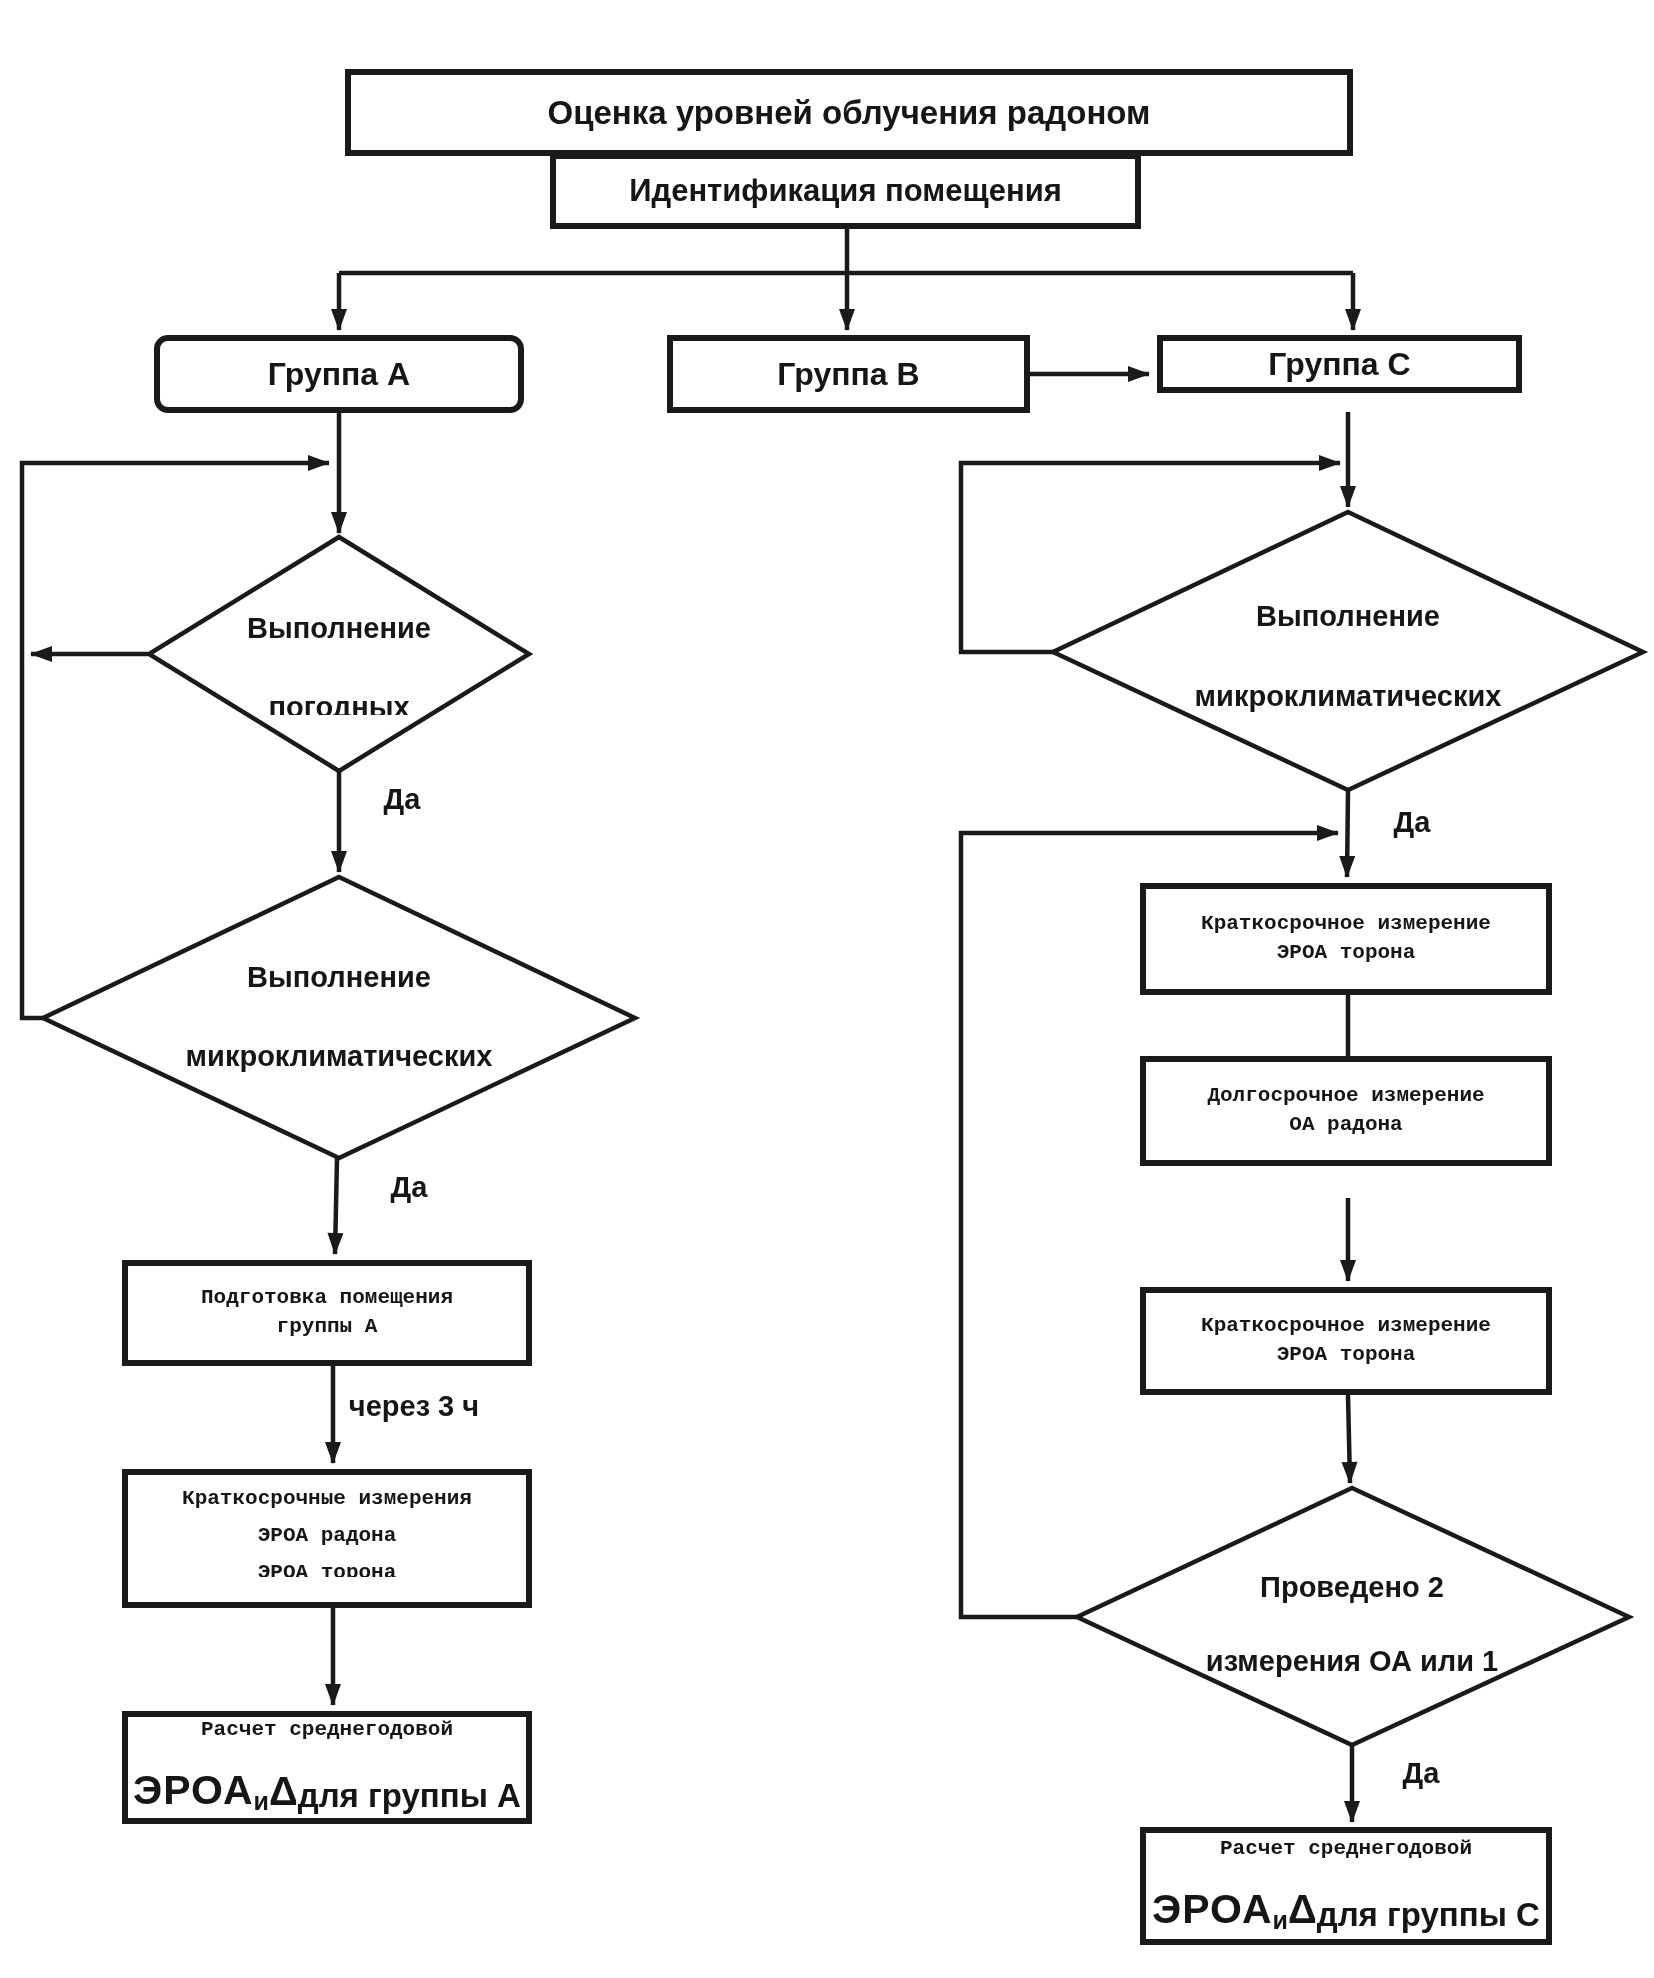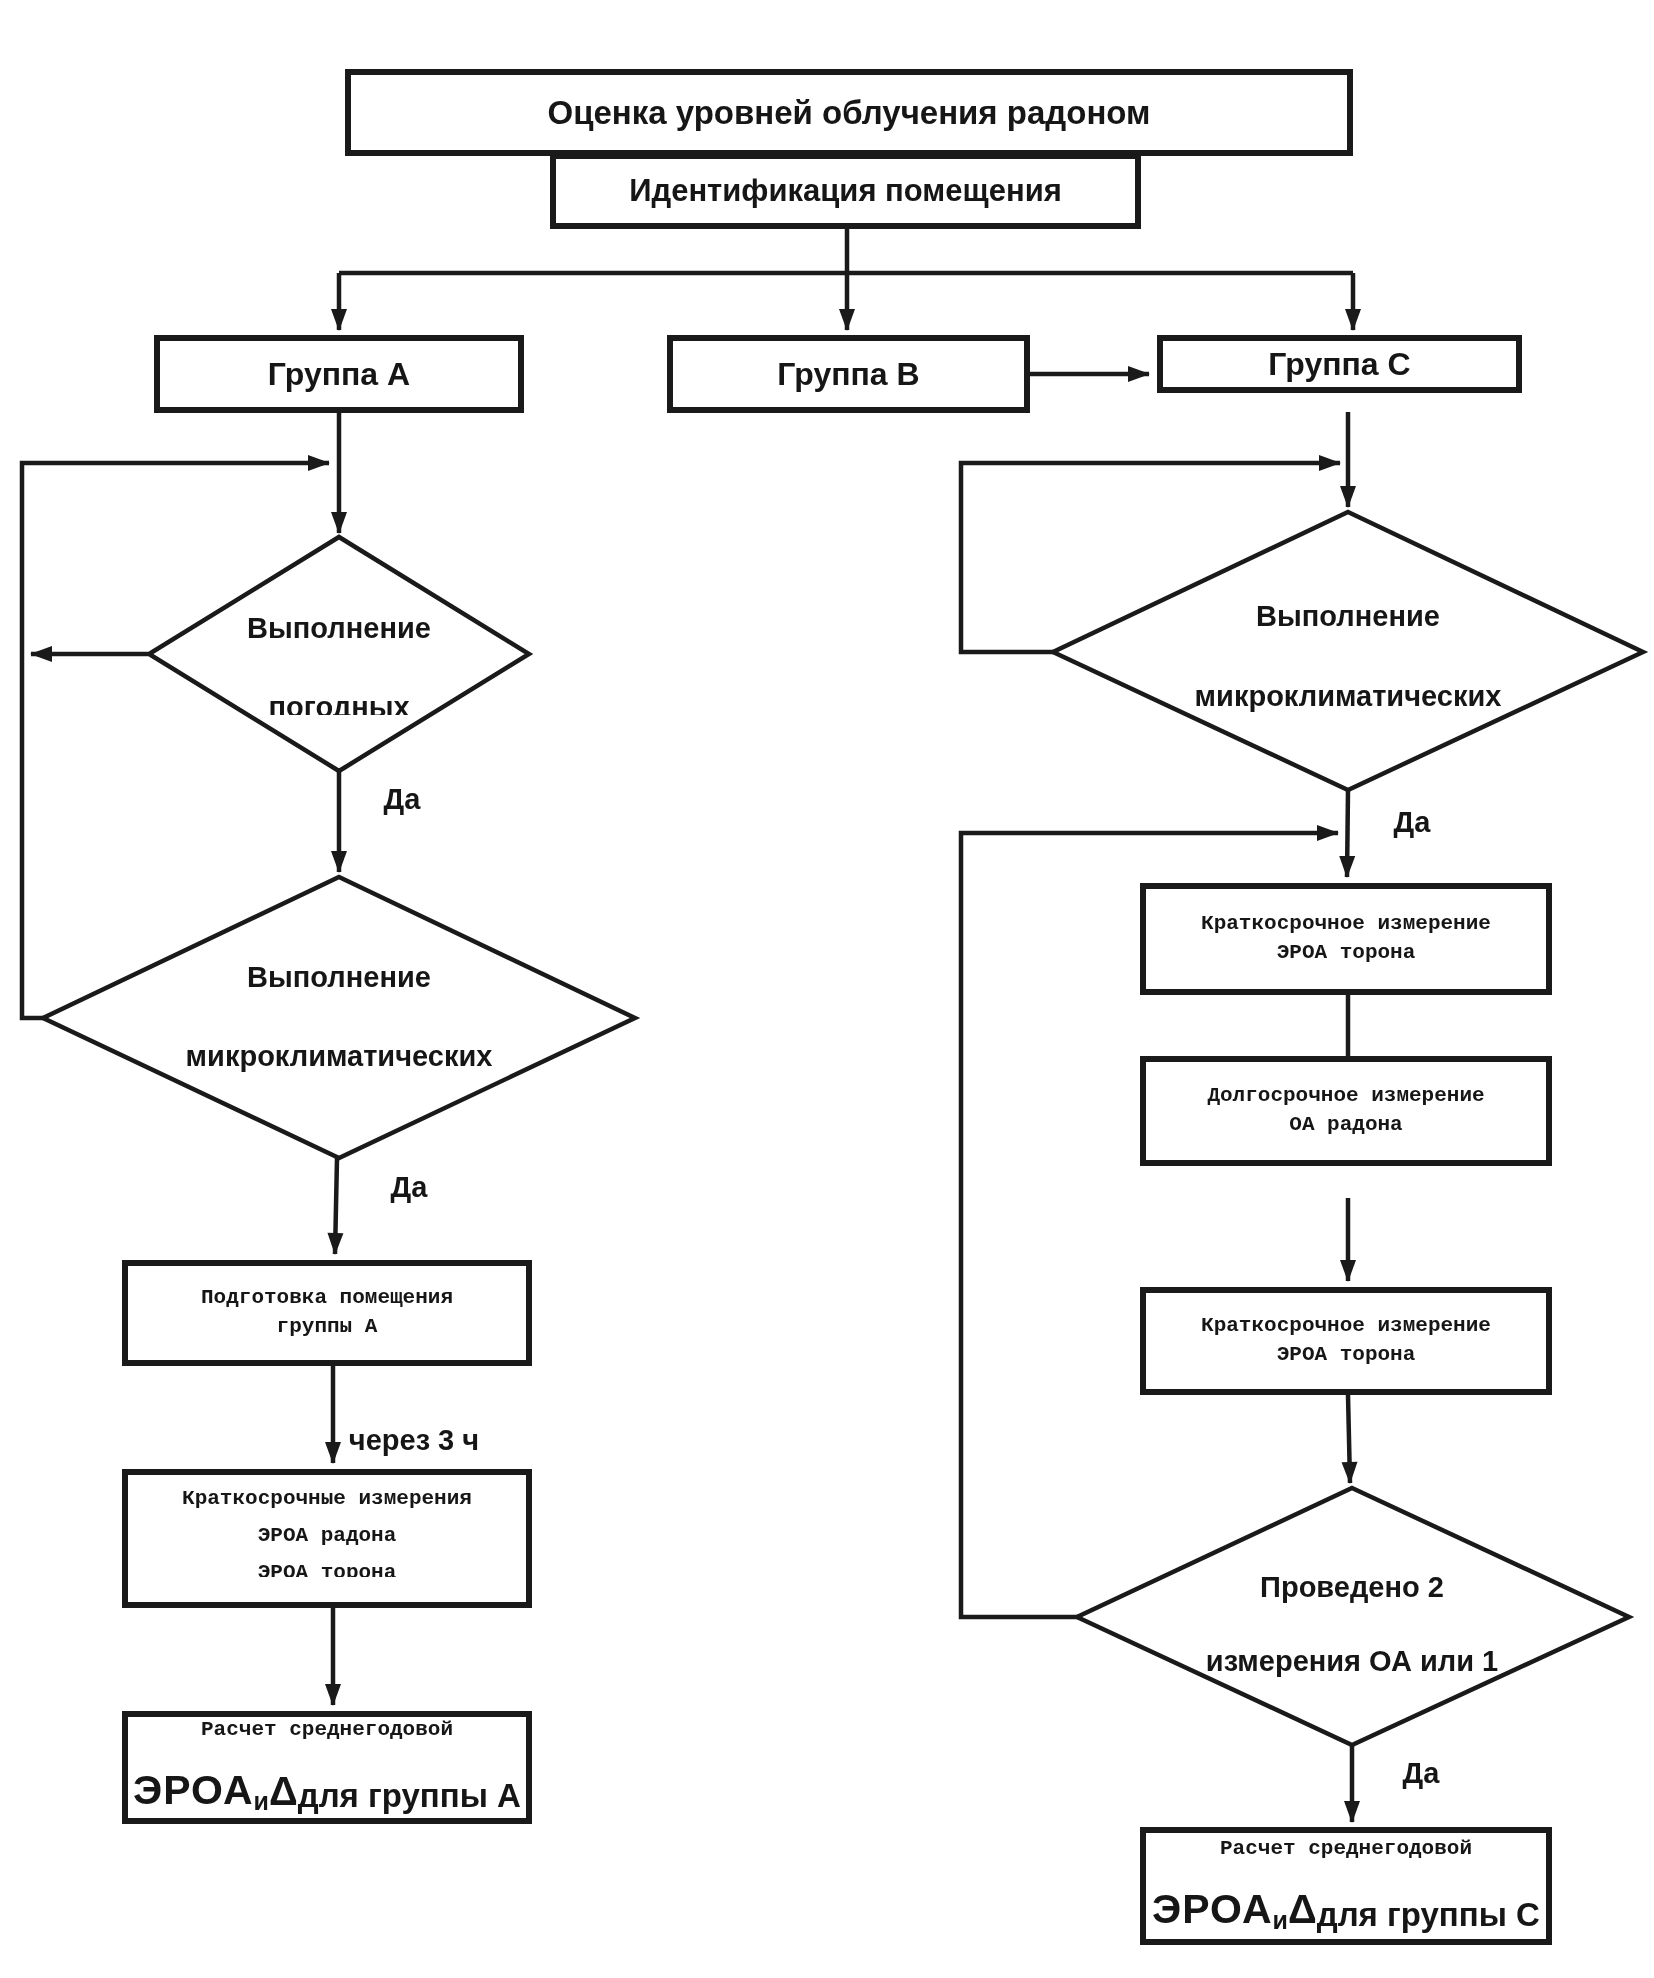--- a/index.html
+++ b/index.html
@@ -85,21 +85,21 @@
   </svg>
 
   <div class="box f33" style="left:345px;top:21px;width:1008px;height:87px;">
     <span>Оценка уровней облучения радоном</span>
   </div>
 
   <div class="box f31" style="left:550px;top:153px;width:591px;height:76px;">
     <span>Идентификация помещения</span>
   </div>
 
-  <div class="box f32" style="left:154px;top:335px;width:370px;height:78px;">
+  <div class="box f32" style="left:154px;top:335px;width:370px;height:78px;border-radius:14px;">
     <span>Группа А</span>
   </div>
   <div class="box f32" style="left:659px;top:335px;width:363px;height:78px;margin-left:8px;">
     <span>Группа В</span>
   </div>
   <div class="box f32" style="left:1157px;top:335px;width:365px;height:58px;">
     <span>Группа С</span>
   </div>
 
   <div class="box f29" style="left:122px;top:1260px;width:410px;height:106px;">
@@ -157,15 +157,15 @@
   <div class="dtxt" style="left:1348px;top:600px;">Выполнение</div>
   <div class="dtxt" style="left:1348px;top:680px;">микроклиматических</div>
 
   <div class="dtxt" style="left:1352px;top:1571px;">Проведено 2</div>
   <div class="dtxt" style="left:1352px;top:1645px;">измерения ОА или  1</div>
 
   <div class="lbl" style="left:352px;top:783px;width:100px;">Да</div>
   <div class="lbl" style="left:359px;top:1171px;width:100px;">Да</div>
   <div class="lbl" style="left:1362px;top:806px;width:100px;">Да</div>
   <div class="lbl" style="left:1371px;top:1757px;width:100px;">Да</div>
-  <div class="lbl" style="left:334px;top:1424px;width:160px;">через 3 ч</div>
+  <div class="lbl" style="left:334px;top:1390px;width:160px;">через 3 ч</div>
 
 </div>
 
 </body></html>

